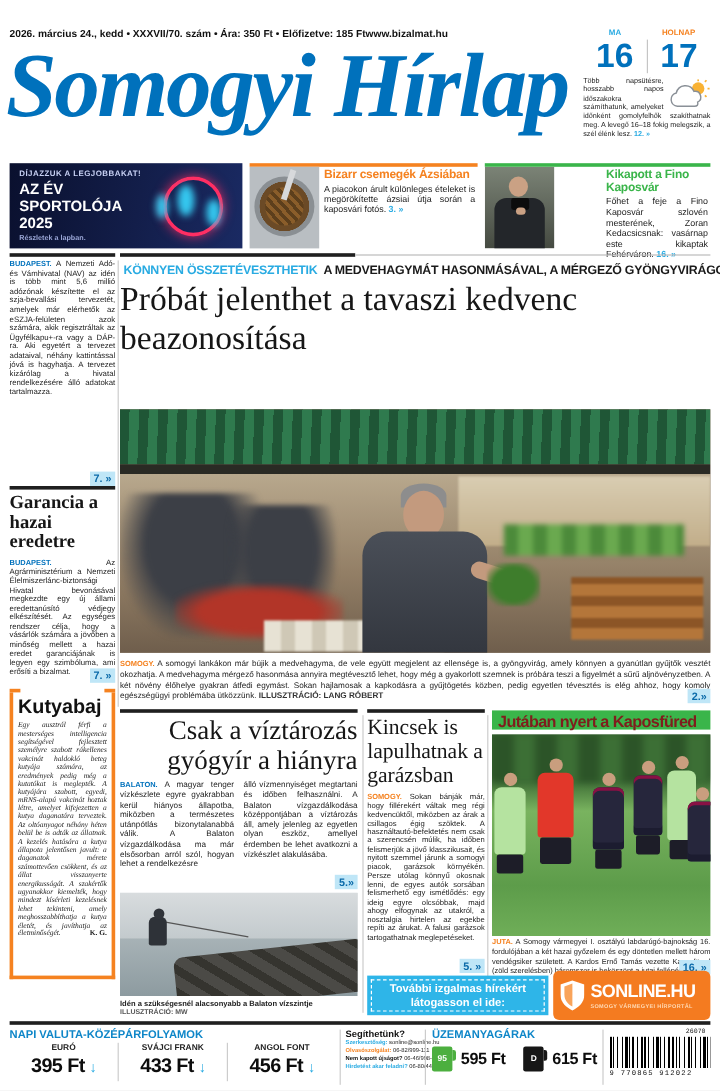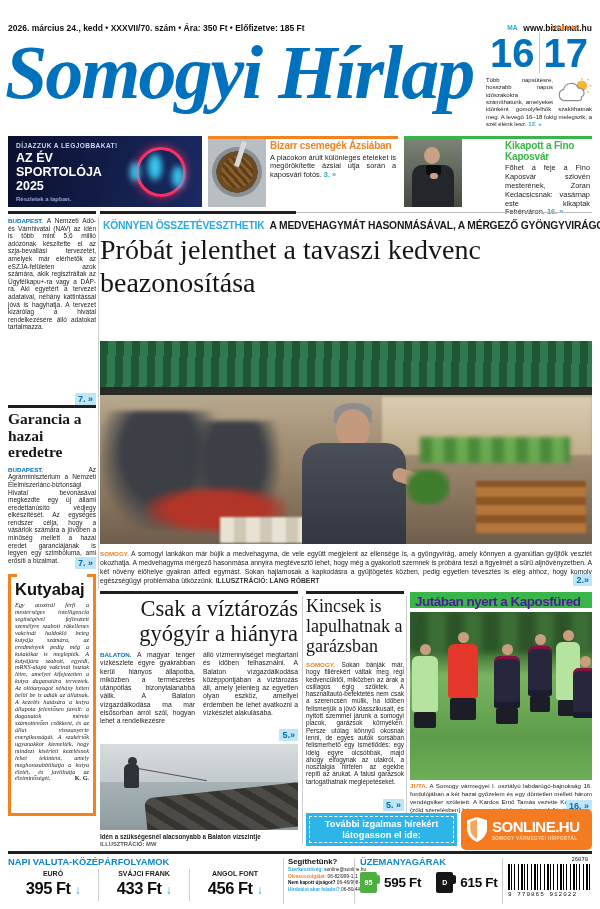--- a/index.html
+++ b/index.html
@@ -8,36 +8,36 @@
   .abs{position:absolute;}
   .inref{color:#29abe2;font-weight:bold;}
   .pagebox{display:inline-block;background:#bfe6f7;color:#0b6aa9;font-weight:bold;
            font-size:9px;padding:1px 3px;line-height:1.15;}
   .pagebox-abs{position:absolute;right:0;bottom:0;}
   .hline{position:absolute;background:#1f1f1f;height:2.5px;}
   .hline-thin{position:absolute;background:#bbb;height:1px;}
   .vline{position:absolute;background:#ccc;width:1px;}
 
   
-  #topbar{left:8px;top:23px;width:584px;display:flex;justify-content:space-between;
+  #topbar{left:8px;top:23px;width:584px;display:flex;
           font-size:8.5px;font-weight:bold;color:#111;}
 
   
   #masthead{left:5px;top:34px;width:480px;font-family:"Liberation Serif",serif;
             font-style:italic;font-weight:bold;color:#0071bc;font-size:76px;
             letter-spacing:-2px;line-height:1;white-space:nowrap;margin:0;}
 
   
   #weather{left:486px;top:24px;width:106px;}
   .w-labels{display:flex;font-size:6.6px;font-weight:bold;height:9px;}
   .w-labels span{width:50%;text-align:center;}
   .w-today{color:#29abe2;}
   .w-tomorrow{color:#f58220;}
   .w-temps{display:flex;align-items:flex-end;}
-  .w-temp{width:50%;text-align:center;font-size:40px;font-weight:bold;color:#0071bc;line-height:1;}
+  .w-temp{width:50%;text-align:center;font-size:28px;font-weight:bold;color:#0071bc;line-height:1;}
   .w-temp.second{border-left:1px solid #c5c5c5;}
   .w-desc{margin-top:4px;font-size:6px;line-height:1.22;text-align:justify;color:#222;}
   .w-icon{float:right;width:36px;height:26px;margin:1px 0 1px 3px;}
 
   
   .promo{top:136px;height:71px;box-sizing:border-box;}
   #promo-sport{left:8px;width:194px;background:linear-gradient(100deg,#0a102e 0%,#131e4a 55%,#1a2a63 100%);
                color:#fff;padding:6px 8px;overflow:hidden;}
   .ps-kicker{font-size:6.6px;letter-spacing:.4px;color:#c9d2f5;font-weight:bold;margin-bottom:3px;}
   .ps-line{font-size:12.5px;font-weight:bold;line-height:1.1;}
@@ -137,21 +137,21 @@
   .bp-rocks{position:absolute;left:46px;top:46px;width:160px;height:44px;transform:rotate(-6deg);
             background:repeating-linear-gradient(37deg,#4b4a46 0 9px,#35342f 9px 16px);border-radius:8px;}
   .bp-man{position:absolute;left:24px;top:20px;width:15px;height:24px;border-radius:5px 5px 2px 2px;background:#2e3238;}
   .bp-head{position:absolute;left:28px;top:13px;width:9px;height:9px;border-radius:50%;background:#30343a;}
   .bp-rod{position:absolute;left:38px;top:24px;width:70px;height:1px;background:#555;transform:rotate(10deg);transform-origin:left;}
   #balaton-cap{left:100px;top:833px;width:198px;font-size:6.3px;color:#222;position:absolute;}
   #balaton-cap .bold{font-weight:bold;}
   #balaton-cap .credit{font-weight:bold;color:#555;font-size:5.8px;}
 
   
-  #juta-banner{left:410px;top:592px;width:182px;height:16px;background:#3ab54a;color:#4c1d95;
+  #juta-banner{left:410px;top:592px;width:182px;height:16px;background:#3ab54a;color:#7f1d1d;
                font-size:13.5px;font-weight:bold;letter-spacing:-0.5px;padding:2px 0 0 5px;box-sizing:border-box;}
   #football-photo{left:410px;top:612px;width:182px;height:168px;overflow:hidden;
                   background:linear-gradient(180deg,#33602e 0 20%,#79b35f 38%,#5d9c4a 75%,#6fae58 100%);}
   .fp-blur{position:absolute;left:0;top:0;right:0;height:40px;
            background:repeating-linear-gradient(90deg,#2c5428 0 18px,#3c6f35 18px 36px);filter:blur(3px);}
   .pl{position:absolute;}
   .pl .h{width:11px;height:11px;border-radius:50%;background:#c99e7e;margin:0 auto;}
   .pl .b{margin:1px auto 0 auto;border-radius:6px 6px 3px 3px;}
   .pl .s{margin:0 auto;background:#1d1d28;border-radius:2px;}
   .lg .b{background:#b5e3a0;}

